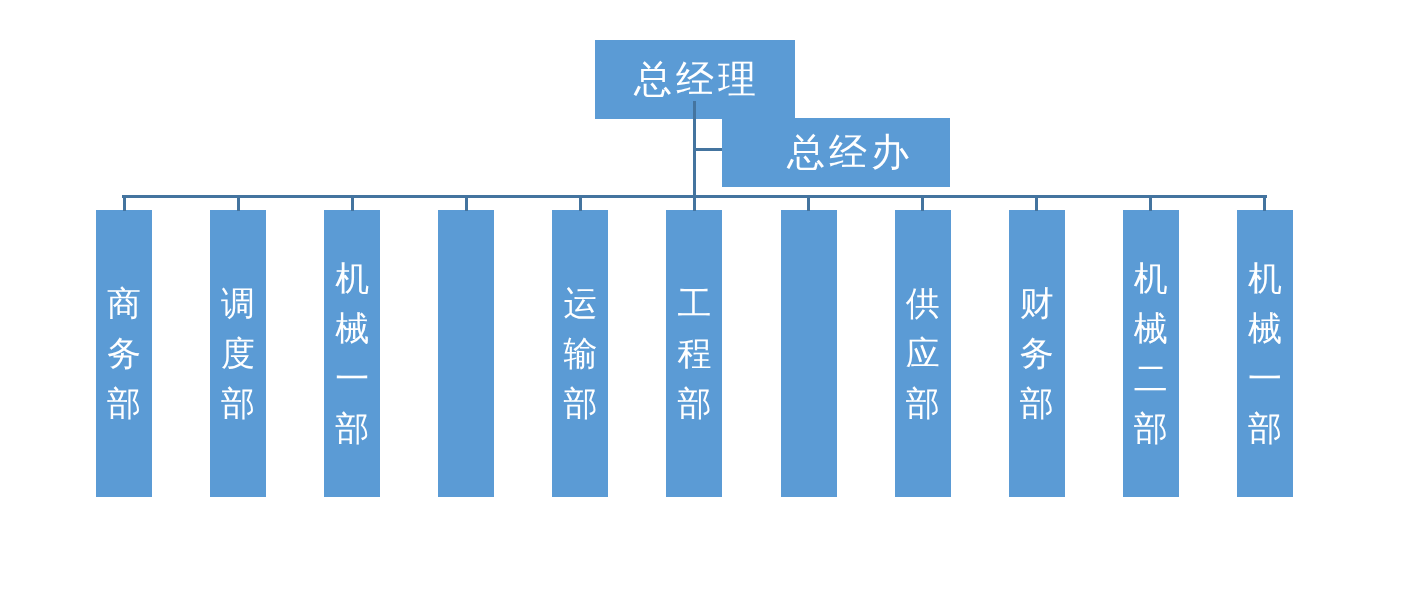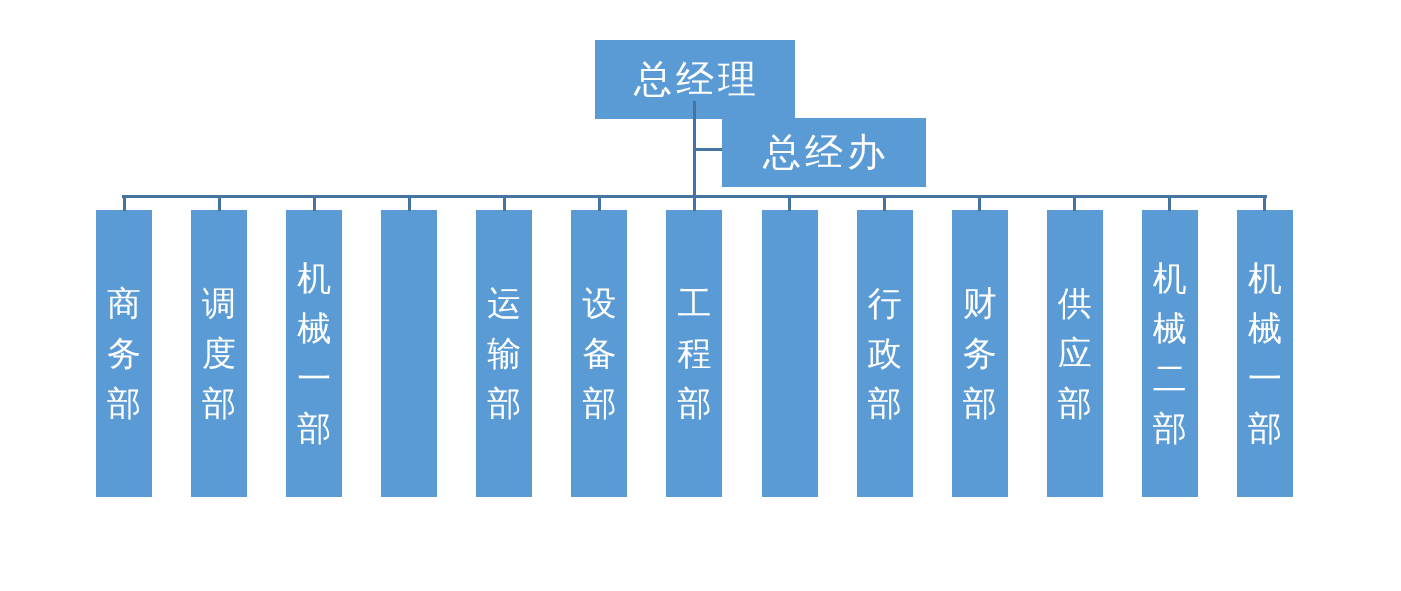--- a/index.html
+++ b/index.html
@@ -23,21 +23,21 @@
     justify-content: center;
   }
   .node-label {
     color: var(--text-color, #ffffff);
     font-size: 38px;
     letter-spacing: 4px;
     white-space: nowrap;
     text-indent: 4px; 
   }
   .root-node  { left: 595px; top: 40px;  width: 200px; height: 79px; }
-  .staff-node { left: 722px; top: 118px; width: 204px; height: 69px; }
+  .staff-node { left: 722px; top: 118px; width: 204px; height: 69px; padding-left: 24px; }
 
   .connector {
     position: absolute;
     background: var(--line-color, #44749F);
   }
   .vline-root  { left: 693px; top: 101px; width: 3px;    height: 97px; }
   .hline-staff { left: 693px; top: 148px; width: 29px;   height: 3px;  }
   .rail        { left: 122px; top: 195px; width: 1145px; height: 3px;  }
 
   .dept-row {
@@ -116,47 +116,39 @@
   </div>
 
   <div class="dept">
     <span class="drop"></span>
     <span class="dept-label">运输部</span>
   </div>
 
 
 
 
-  <div class="dept">
-    <span class="drop"></span>
-    <span class="dept-label">设备部</span>
-  </div>
 
   <div class="dept">
     <span class="drop"></span>
     <span class="dept-label">工程部</span>
   </div>
 
   <div class="dept">
     <span class="drop"></span>
   </div>
 
+
   <div class="dept">
     <span class="drop"></span>
-    <span class="dept-label">行政部</span>
+    <span class="dept-label">供应部</span>
   </div>
 
   <div class="dept">
     <span class="drop"></span>
     <span class="dept-label">财务部</span>
-  </div>
-
-  <div class="dept">
-    <span class="drop"></span>
-    <span class="dept-label">供应部</span>
   </div>
 
   <div class="dept">
     <span class="drop"></span>
     <span class="dept-label">机械二部</span>
   </div>
 
   <div class="dept">
     <span class="drop"></span>
     <span class="dept-label">机械一部</span>

